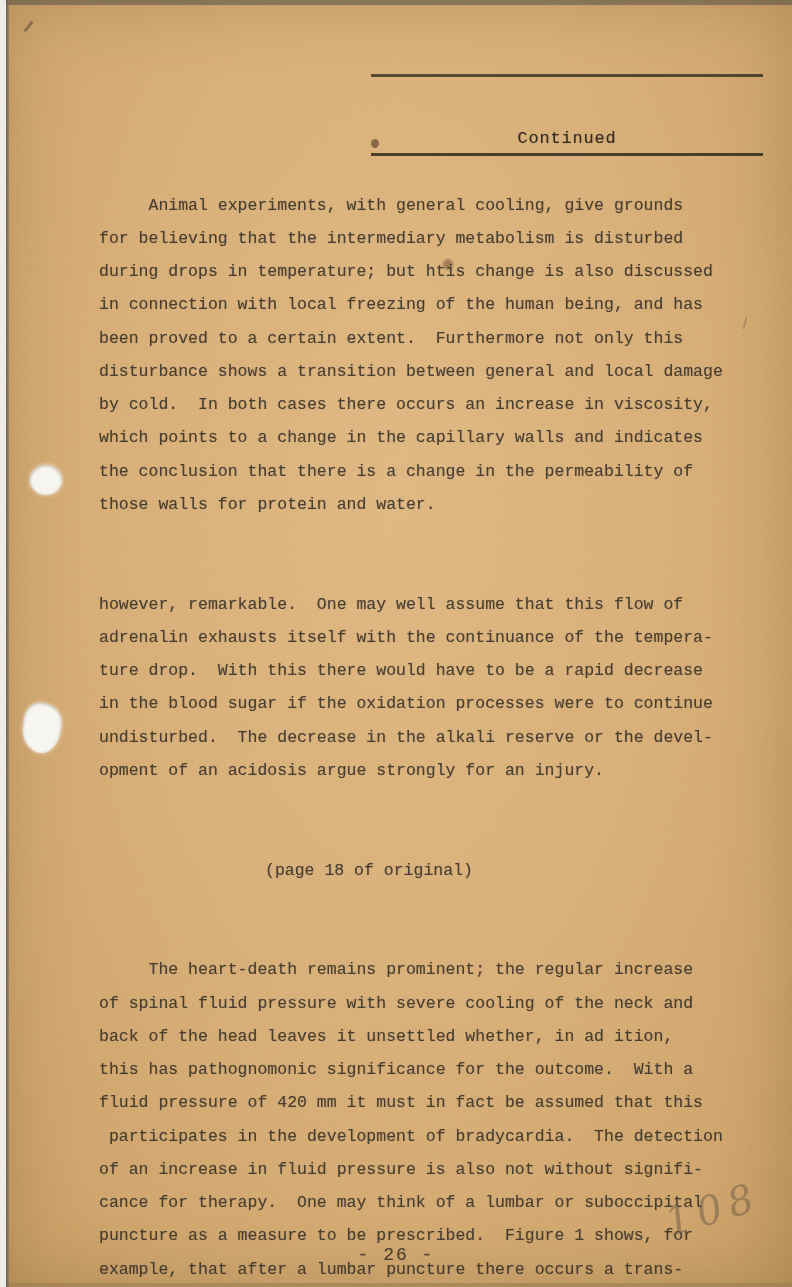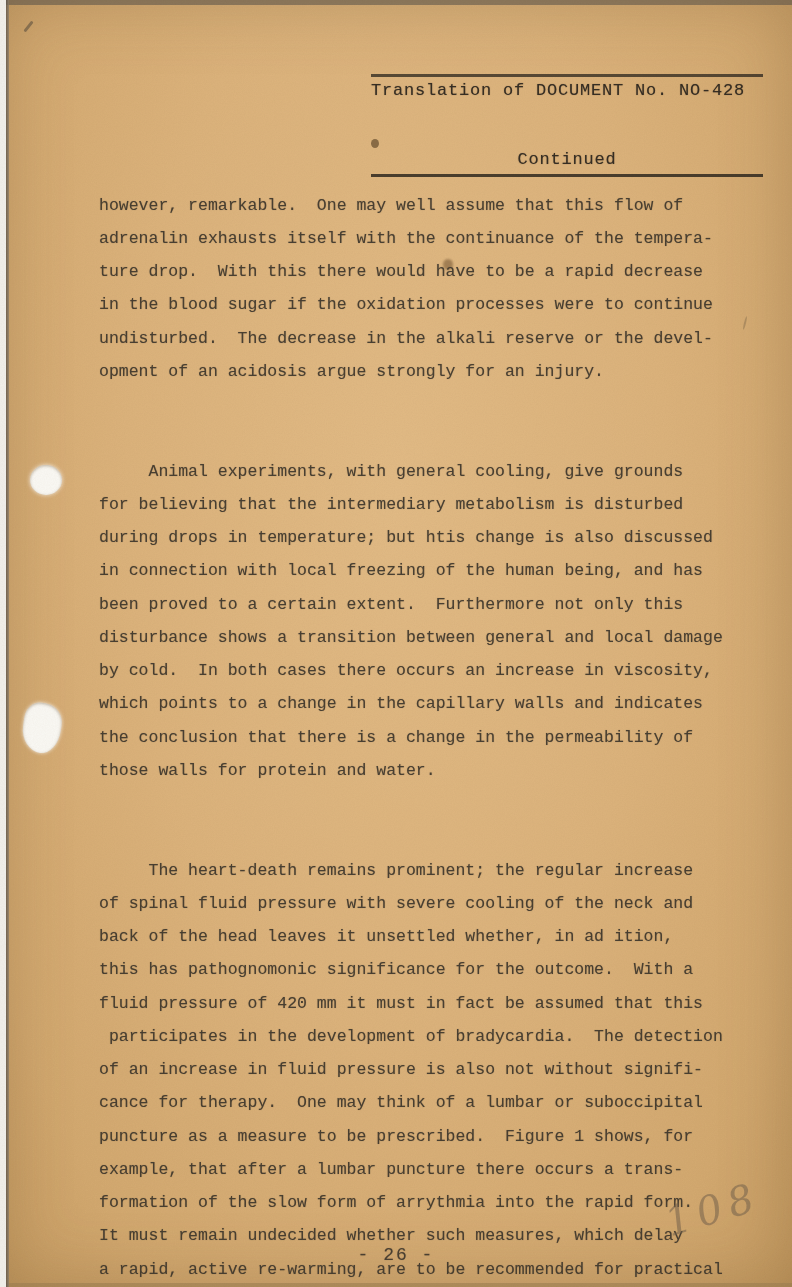--- a/index.html
+++ b/index.html
@@ -106,41 +106,41 @@
 
   <div class="hole hole1"></div>
   <div class="hole hole2"></div>
 
   <div class="speck s1"></div>
   <div class="speck s2"></div>
   <div class="speck s3"></div>
   <div class="speck s4"></div>
 
   <div class="header">
-    <div class="h1">Translation of DOCUMENT No. NO-428</div>
     <div class="h2">Continued</div>
   </div>
 
   <div class="body-text">
-    <div class="para">however, remarkable.  One may well assume that this flow of
-adrenalin exhausts itself with the continuance of the tempera-
-ture drop.  With this there would have to be a rapid decrease
-in the blood sugar if the oxidation processes were to continue
-undisturbed.  The decrease in the alkali reserve or the devel-
-opment of an acidosis argue strongly for an injury.</div>
     <div class="para">     Animal experiments, with general cooling, give grounds
 for believing that the intermediary metabolism is disturbed
 during drops in temperature; but htis change is also discussed
 in connection with local freezing of the human being, and has
 been proved to a certain extent.  Furthermore not only this
 disturbance shows a transition between general and local damage
 by cold.  In both cases there occurs an increase in viscosity,
 which points to a change in the capillary walls and indicates
 the conclusion that there is a change in the permeability of
 those walls for protein and water.</div>
+    <div class="para">however, remarkable.  One may well assume that this flow of
+adrenalin exhausts itself with the continuance of the tempera-
+ture drop.  With this there would have to be a rapid decrease
+in the blood sugar if the oxidation processes were to continue
+undisturbed.  The decrease in the alkali reserve or the devel-
+opment of an acidosis argue strongly for an injury.</div>
+    <div class="sub18">(page 18 of original)</div>
     <div class="para">     The heart-death remains prominent; the regular increase
 of spinal fluid pressure with severe cooling of the neck and
 back of the head leaves it unsettled whether, in ad ition,
 this has pathognomonic significance for the outcome.  With a
 fluid pressure of 420 mm it must in fact be assumed that this
  participates in the development of bradycardia.  The detection
 of an increase in fluid pressure is also not without signifi-
 cance for therapy.  One may think of a lumbar or suboccipital
 puncture as a measure to be prescribed.  Figure 1 shows, for
 example, that after a lumbar puncture there occurs a trans-

